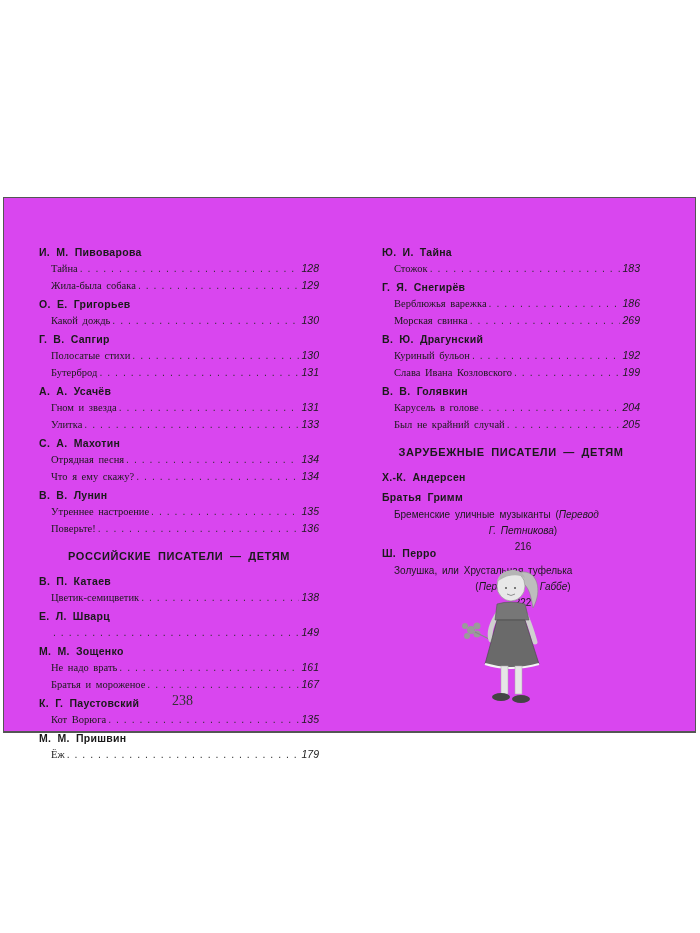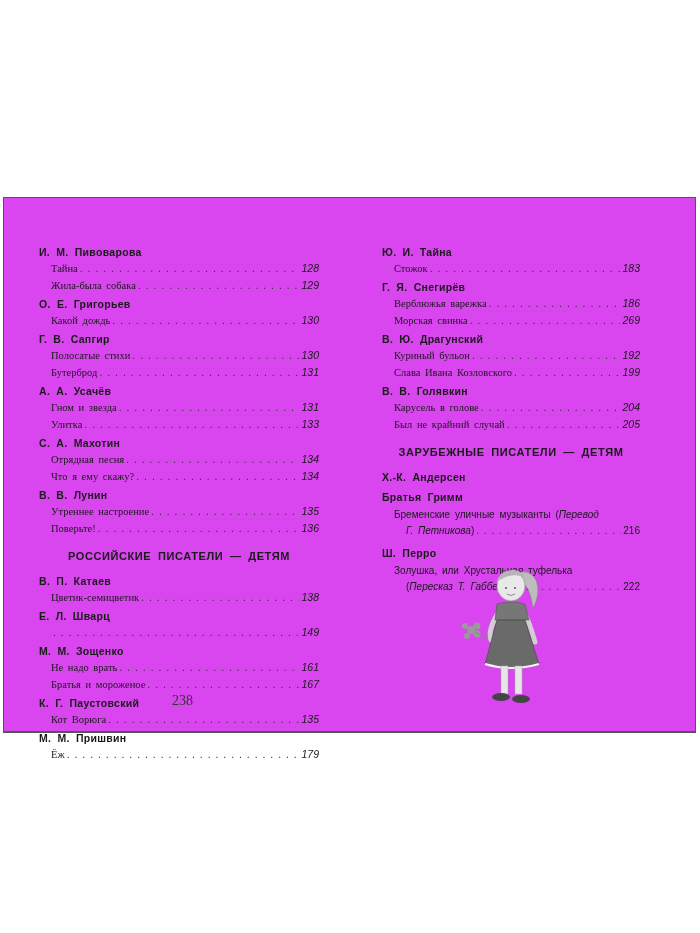--- a/index.html
+++ b/index.html
@@ -24,21 +24,21 @@
     }
     .entry .title { white-space: nowrap; font-family: Liberation Serif, serif; }
     .entry .dots {
       flex: 1; overflow: hidden; white-space: nowrap; margin: 0 2px;
       letter-spacing: 2.3px; color: #333;
     }
     .entry .dots::before { content: ". . . . . . . . . . . . . . . . . . . . . . . . . . . . . . . . . . . . . . . . . . . . . . . . . . . . . . . . . . . . . . . . . . . . . . . . . . . . . . . ."; letter-spacing: 0; }
     .entry .page { white-space: nowrap; font-style: italic; }
     .entry-multi { font-size: 10px; padding-left: 12px; word-spacing: 2px; line-height: 16px; }
     .entry-multi .line1 { height: 16px; }
-    .entry-multi .line2 { display: flex; align-items: center; padding-left: 12px; height: 16px; }
+    .entry-multi .line2 { display: flex; align-items: center; padding-left: 12px; height: 16px; flex-direction: column; }
     .entry-multi .dots { flex: 1; overflow: hidden; white-space: nowrap; margin: 0 2px; color:#333; }
     .entry-multi .dots::before { content: ". . . . . . . . . . . . . . . . . . . . . . . . . . . . . . . . . . . . . . . . . . . . . . . . . . . . ."; }
     .it { font-style: italic; }
     .section-heading {
       text-align: center; font-weight: bold; font-size: 11px; letter-spacing: 0.6px; word-spacing: 3px;
       height: 22px; line-height: 22px; margin: 8px 0 6px 0;
     }
     .pagenum {
       position: absolute; left: 168px; top: 495px; font-family: "Liberation Serif", "DejaVu Serif", serif;
       font-size: 14px; color: #333;

